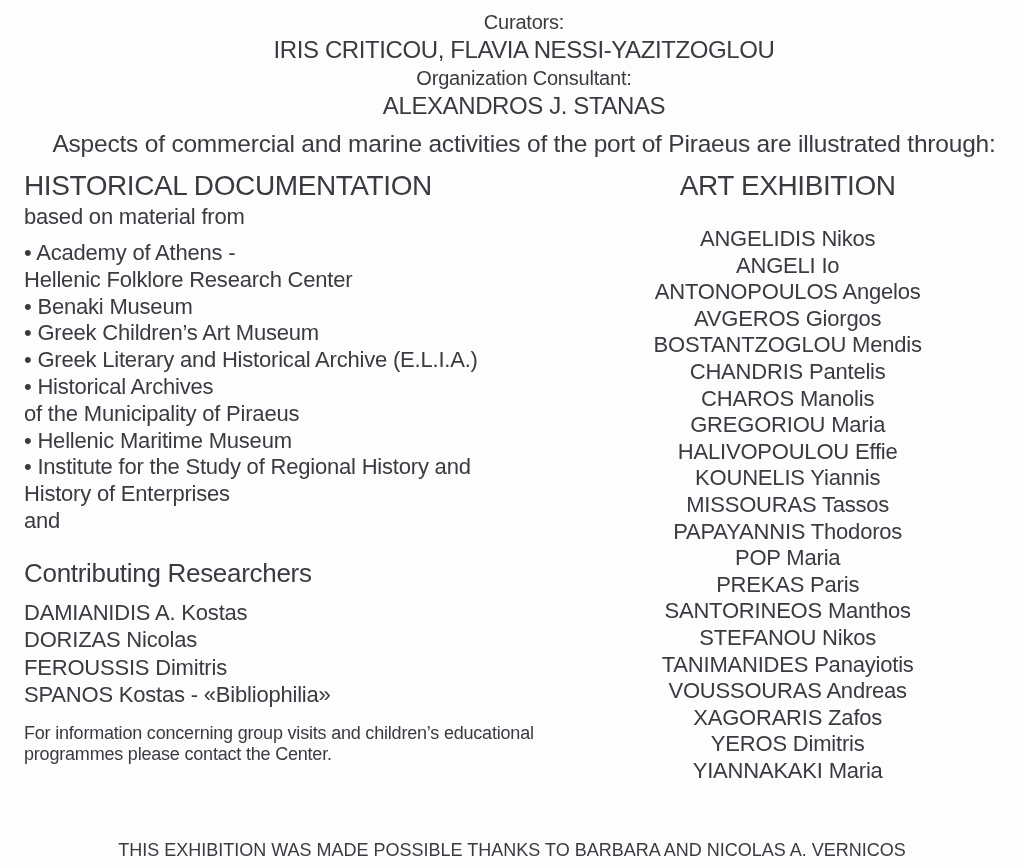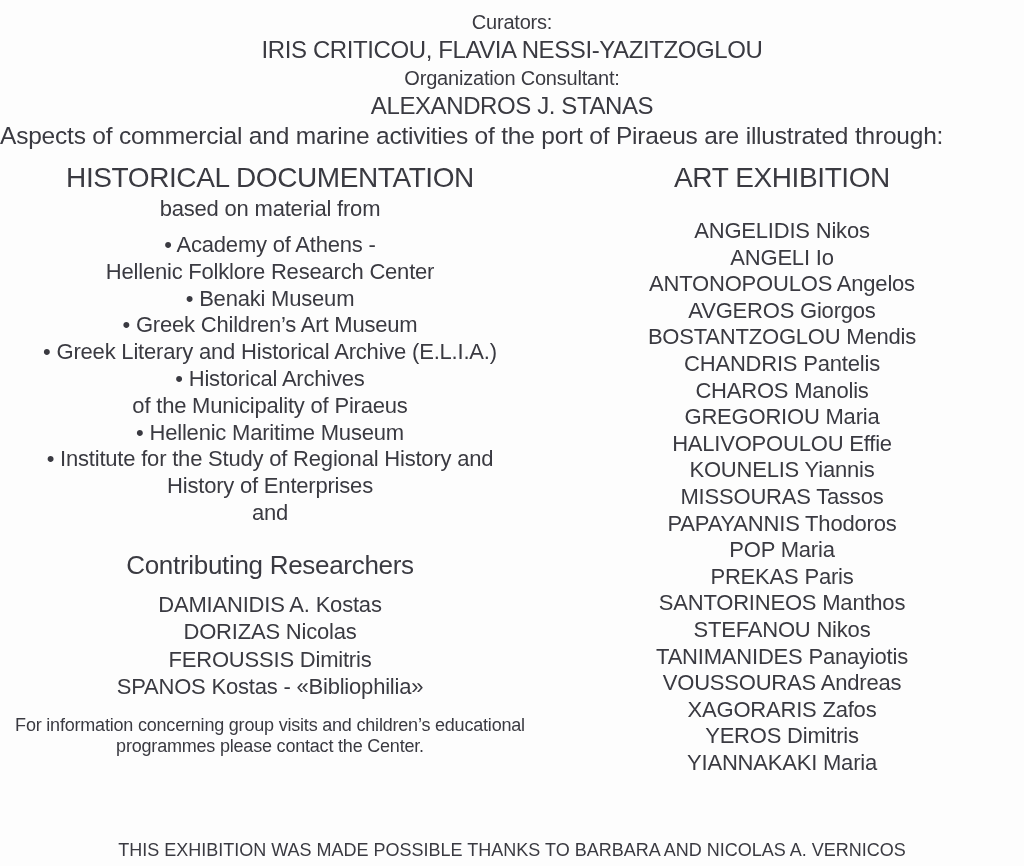--- a/index.html
+++ b/index.html
@@ -4,31 +4,31 @@
 <style>
   * { box-sizing: border-box; }
   html, body { margin: 0; padding: 0; }
   body {
     width: 1024px; height: 866px; overflow: hidden;
     background: var(--paper, #fdfdfd);
     color: var(--ink, #3a3a41);
     font-family: "Liberation Sans", "DejaVu Sans", sans-serif;
     letter-spacing: -0.2px;
   }
-  .page { position: relative; width: 1024px; height: 866px; padding-top: 8px; }
+  .page { position: relative; width: 1024px; height: 866px; padding-top: 8px; padding-left: 24px; }
   .credits { text-align: center; }
   .credits > div { white-space: nowrap; }
   .credit-label { font-size: 20px; line-height: 28px; }
   .credit-name  { font-size: 24px; line-height: 28px; letter-spacing: -0.4px; }
   .intro {
-    margin: 0 0 0; font-size: 24.5px; line-height: 32px;
-    white-space: nowrap;
+    margin: 8px 0 0; font-size: 24.5px; line-height: 32px;
+    text-align: center; white-space: nowrap;
   }
   .columns { display: flex; margin-top: 10px; align-items: flex-start; }
-  .col-left  { width: 540px; text-align: center; }
+  .col-left  { width: 540px; }
   .col-right { width: 484px; text-align: center; }
   .col-title { margin: 0; font-size: 28px; line-height: 32px; font-weight: 400; letter-spacing: -0.4px; white-space: nowrap; }
   .subtitle  { font-size: 22px; line-height: 30px; }
   .src-list  { margin-top: 8px; }
   .line      { font-size: 22px; line-height: 26.8px; white-space: nowrap; }
   .sub-title2 { margin: 22px 0 0; font-size: 26px; line-height: 32px; font-weight: 400; letter-spacing: -0.3px; }
   .res-list  { margin-top: 10px; }
   .res-name  { font-size: 22px; line-height: 27.5px; white-space: nowrap; }
   .artist-list { margin-top: 24px; }
   .artist    { font-size: 22px; line-height: 26.6px; white-space: nowrap; }

